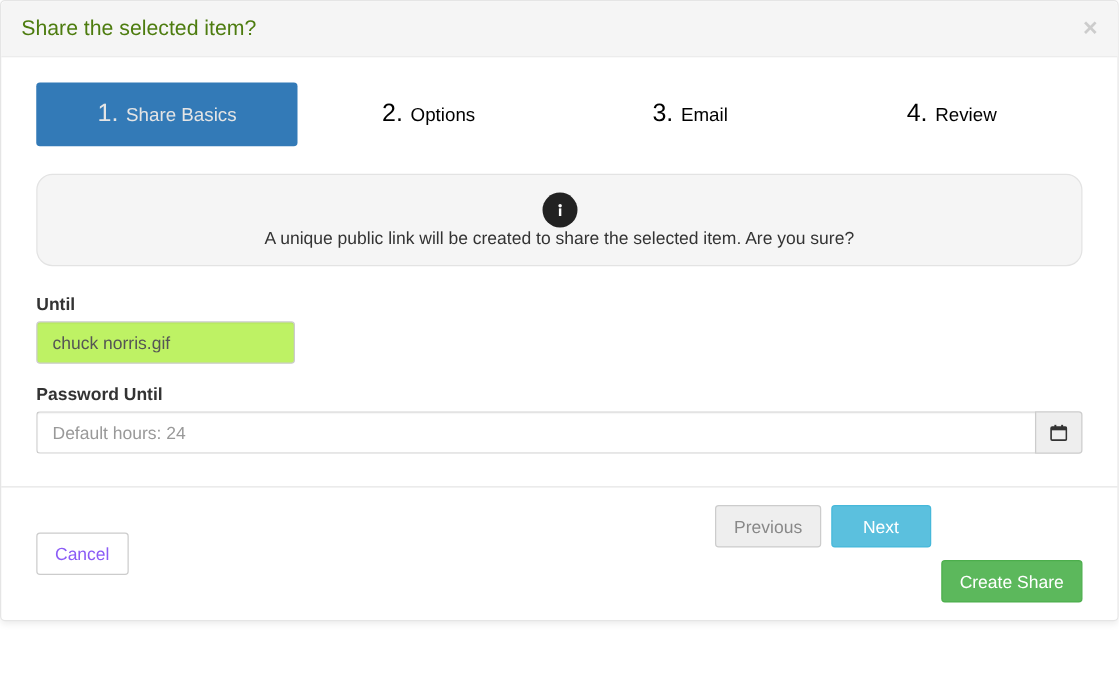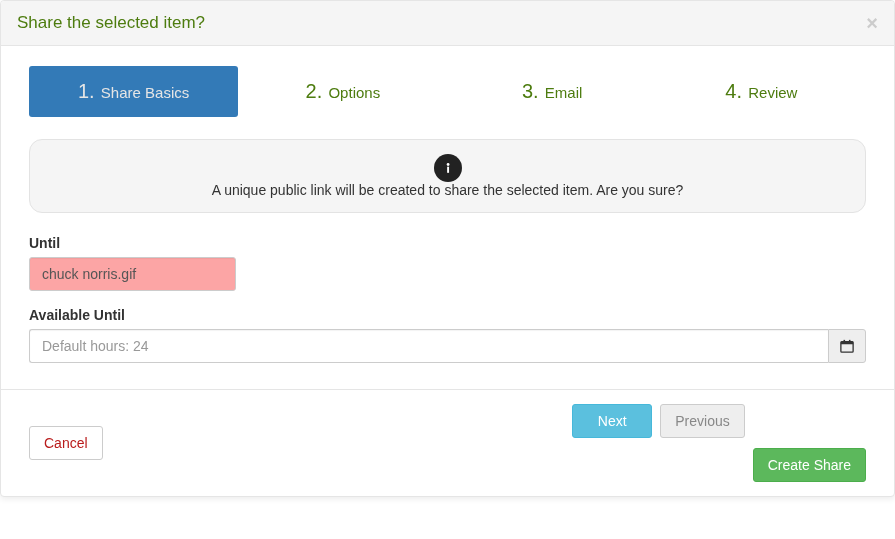--- a/index.html
+++ b/index.html
@@ -45,21 +45,21 @@
   }
   .wizard-steps {
     display: flex;
     margin-bottom: 22px;
   }
   .wizard-step {
     flex: 1;
     text-align: center;
     padding: 14px 10px;
     cursor: pointer;
-    color: #4d7c0f;
+    color: #000000;
     font-size: 15px;
     border-radius: 3px;
   }
   .wizard-step .num {
     font-size: 20px;
     margin-right: 2px;
   }
   .wizard-step.active {
     background: #337ab7;
     color: #e5e5e5;
@@ -109,21 +109,21 @@
     height: 34px;
     padding: 6px 12px;
     font-size: 14px;
     color: #555;
     background: #fff;
     border: 1px solid #ccc;
     border-radius: 3px;
     box-shadow: inset 0 1px 1px rgba(0,0,0,.05);
   }
   .form-control[readonly] {
-    background: #fca5a5;
+    background: #bef264;
     color: #555;
   }
   .form-control::placeholder { color: #999; }
   .form-control.pw-focus {
     border-color: #f0ad4e;
     box-shadow: 0 0 0 1px #f0ad4e;
     border-radius: 2px;
   }
   .input-row.grouped .form-control {
     border-top-right-radius: 0;
@@ -182,21 +182,21 @@
     padding: 0 14px;
     border-radius: 3px;
     font-size: 14px;
     cursor: pointer;
     border: 1px solid transparent;
     display:inline-flex; align-items:center; justify-content:center;
   }
   .btn-default {
     background: #fff;
     border-color: #ccc;
-    color: #b91c1c;
+    color: #8b5cf6;
   }
   .btn-default[disabled] {
     background: #eee;
     color: #888;
     cursor: not-allowed;
   }
   .btn-info {
     background: #5bc0de;
     border-color: #46b8da;
     color: #fff;
@@ -252,39 +252,39 @@
       </div>
       <div class="info-text">A unique public link will be created to share the selected item. Are you sure?</div>
     </div>
 
     <div class="form-group">
       <label class="form-label">Until</label>
       <input type="text" readonly="" class="form-control" value="chuck norris.gif" style="">
     </div>
 
     <div class="form-group">
-      <label class="form-label">Available Until</label>
+      <label class="form-label">Password Until</label>
       <div class="input-row grouped">
         <input type="text" class="form-control" placeholder="Default hours: 24" style="">
         <div class="addon-btn" style="background:#eee;">
           <svg width="14" height="14" viewBox="0 0 16 16" fill="#333">
               <rect x="1" y="3" width="14" height="12" rx="1" fill="none" stroke="#333" stroke-width="1.5"></rect>
               <rect x="1" y="3" width="14" height="3" fill="#333"></rect>
               <rect x="4" y="1" width="1.8" height="3" fill="#333"></rect>
               <rect x="10.2" y="1" width="1.8" height="3" fill="#333"></rect>
             </svg>
         </div>
       </div>
     </div>
 
 
   </div>
 
   <div class="modal-footer">
     <button class="btn btn-default">Cancel</button>
     <div class="footer-right">
+      <button class="btn btn-default" disabled="">Previous</button>
       <button class="btn btn-info">Next</button>
-      <button class="btn btn-default" disabled="">Previous</button>
       <button class="btn btn-success">Create Share</button>
     </div>
   </div>
 
 </div>
 
 </body></html>

